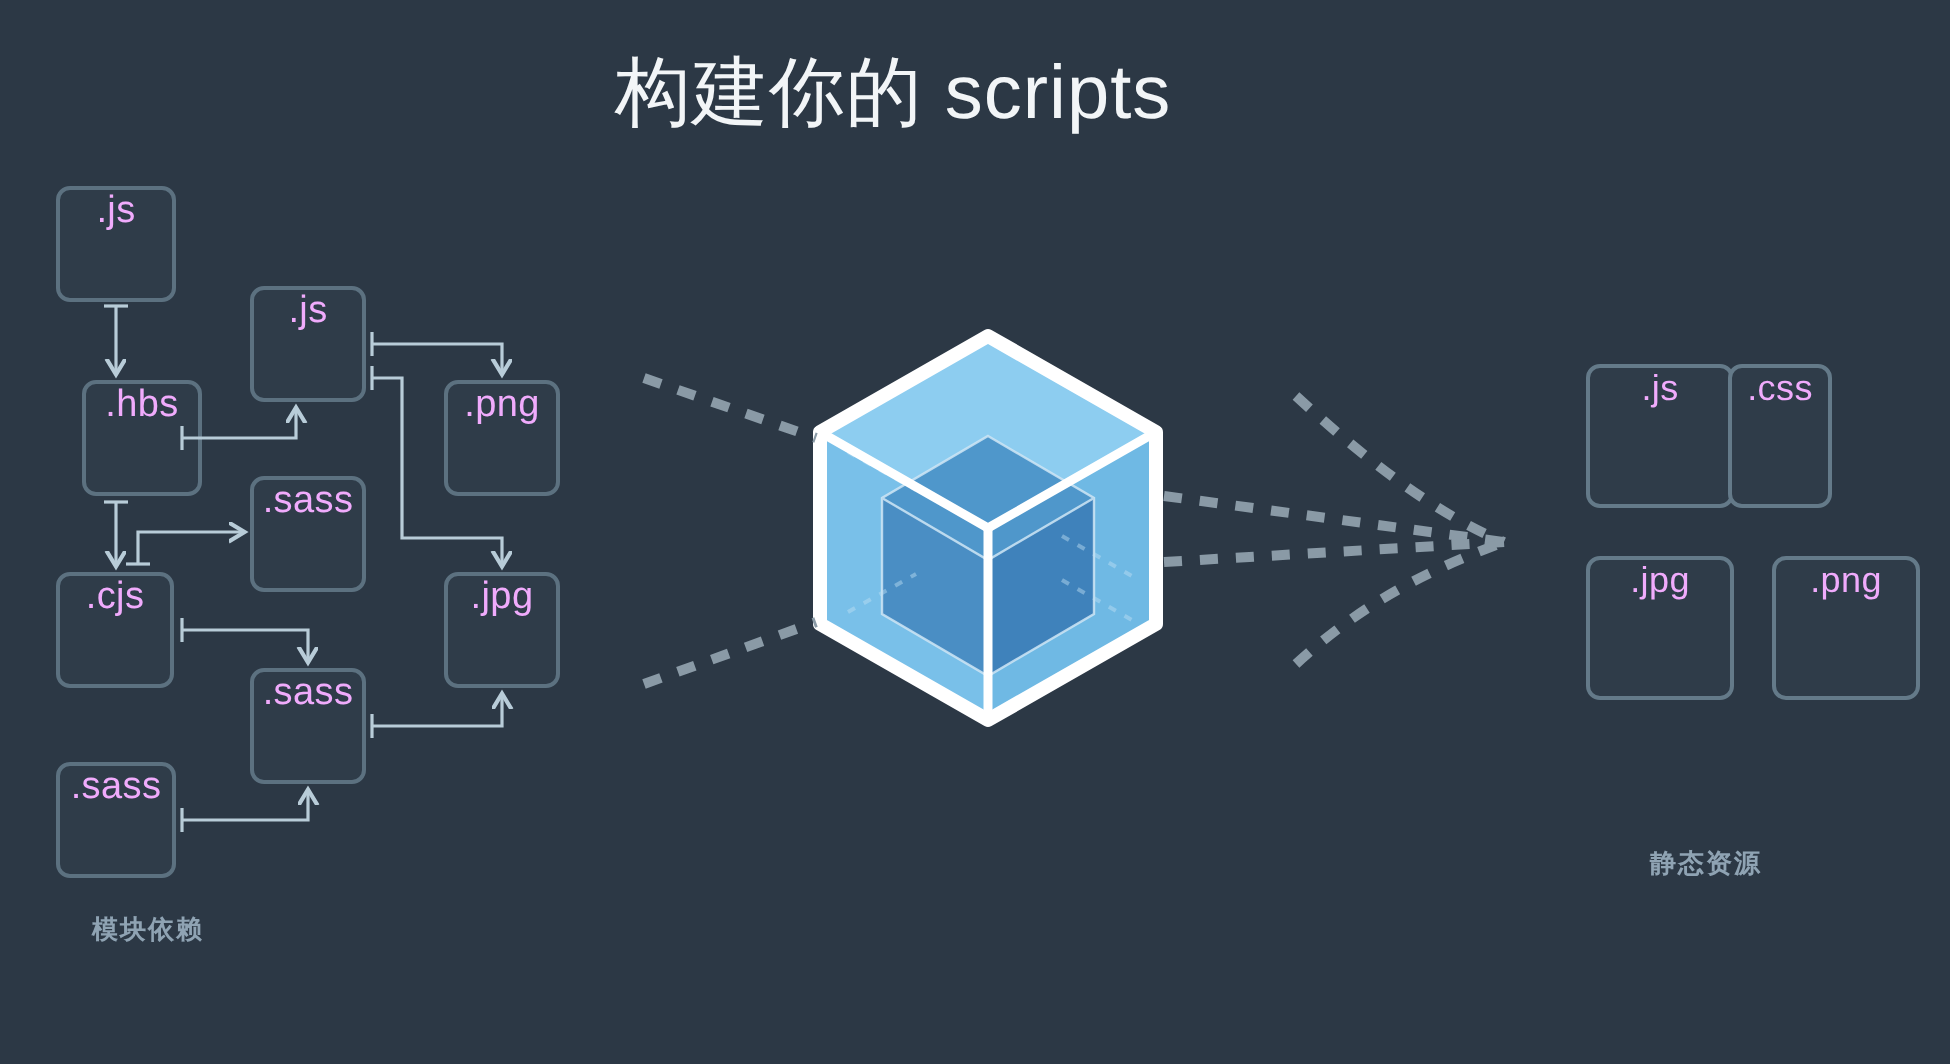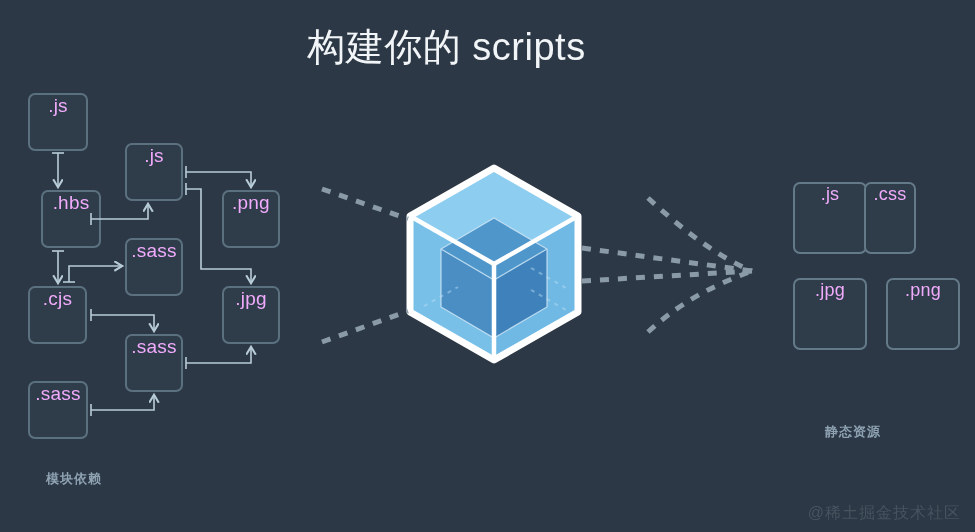--- a/index.html
+++ b/index.html
@@ -218,19 +218,18 @@
         <span>.css</span>
       </div>
       <div class="fbox right" style="left: 793px; top: 278px; width: 74px; height: 72px;">
         <span>.jpg</span>
       </div>
       <div class="fbox right" style="left: 886px; top: 278px; width: 74px; height: 72px;">
         <span>.png</span>
       </div>
     </div>
 
-  <div class="caption" style="left:46px; top:470px;">模块依赖</div>
+  <div class="caption" style="left:46px; top:456px;">模块依赖</div>
 
   <div class="caption" style="left:825px; top:381px;margin-top:42px;">静态资源</div>
 
-  <div class="watermark">@稀土掘金技术社区</div>
 
 </div>
 
 </body></html>

